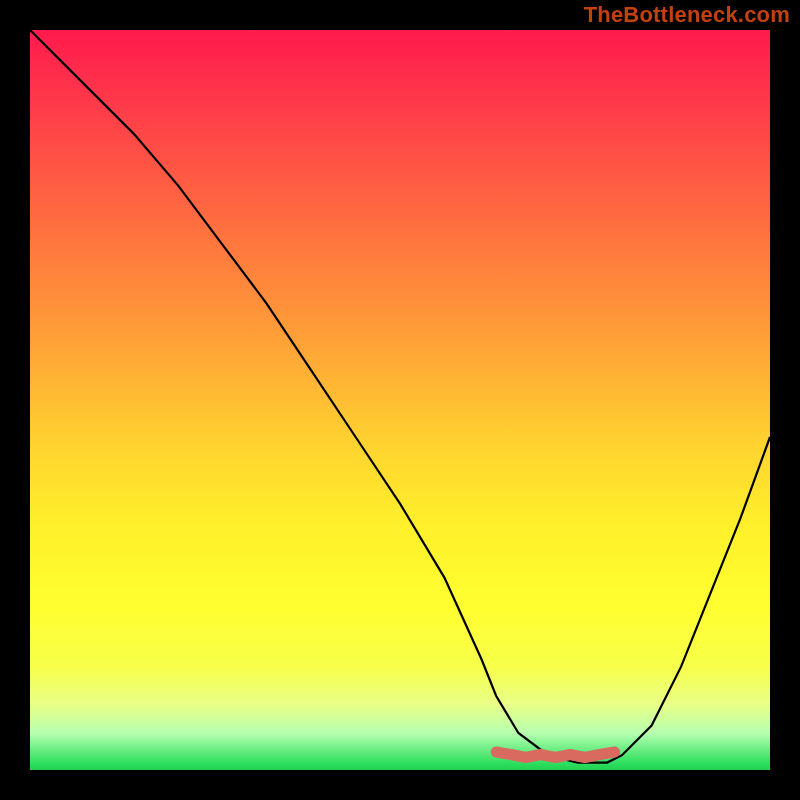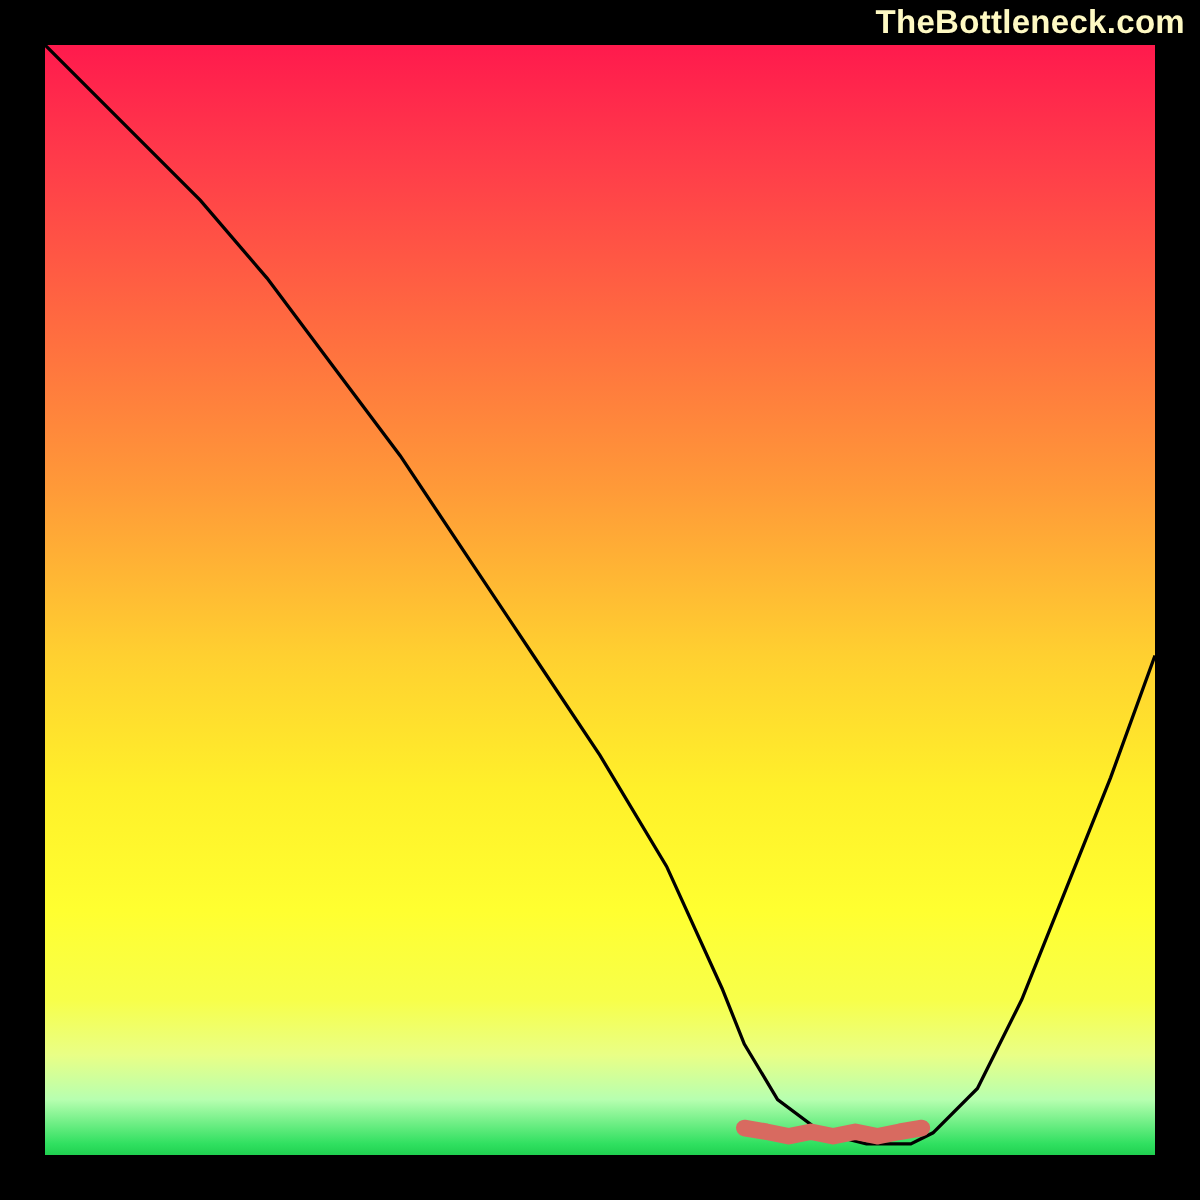--- a/index.html
+++ b/index.html
@@ -14,21 +14,21 @@
   .container {
     position: relative;
     width: 800px;
     height: 800px;
     background: #000;
   }
   .watermark {
     position: absolute;
     top: 2px;
     right: 10px;
-    color: #fef9c3;
+    color: #c2410c;
     font-size: 22px;
     font-weight: bold;
     letter-spacing: 0.2px;
     z-index: 20;
   }
   .plot {
     position: absolute;
     left: 30px;
     top: 30px;
     width: 740px;

